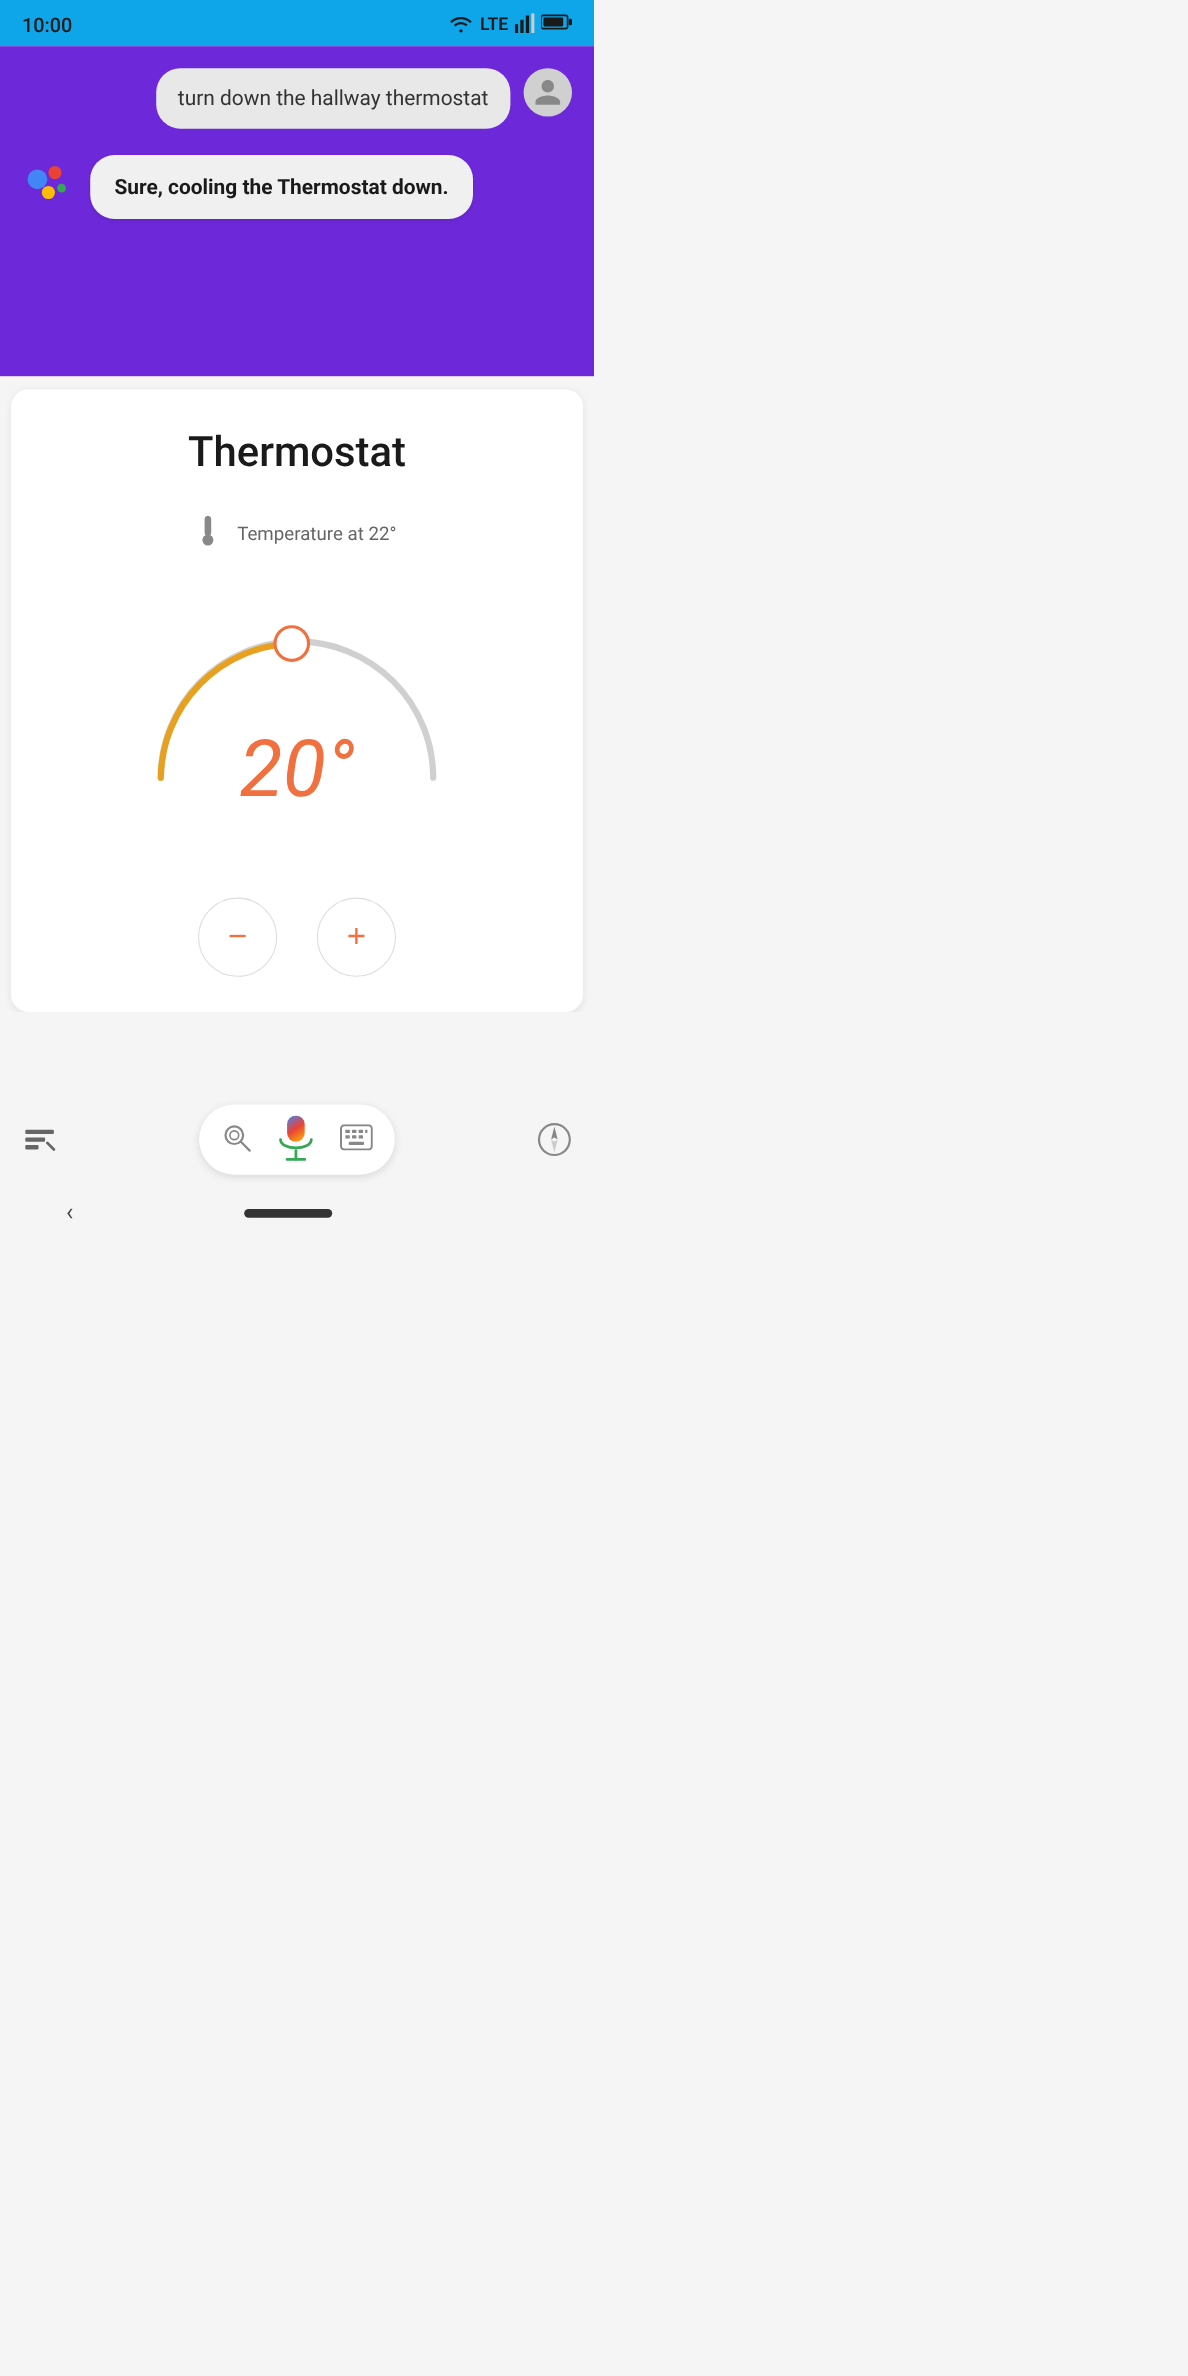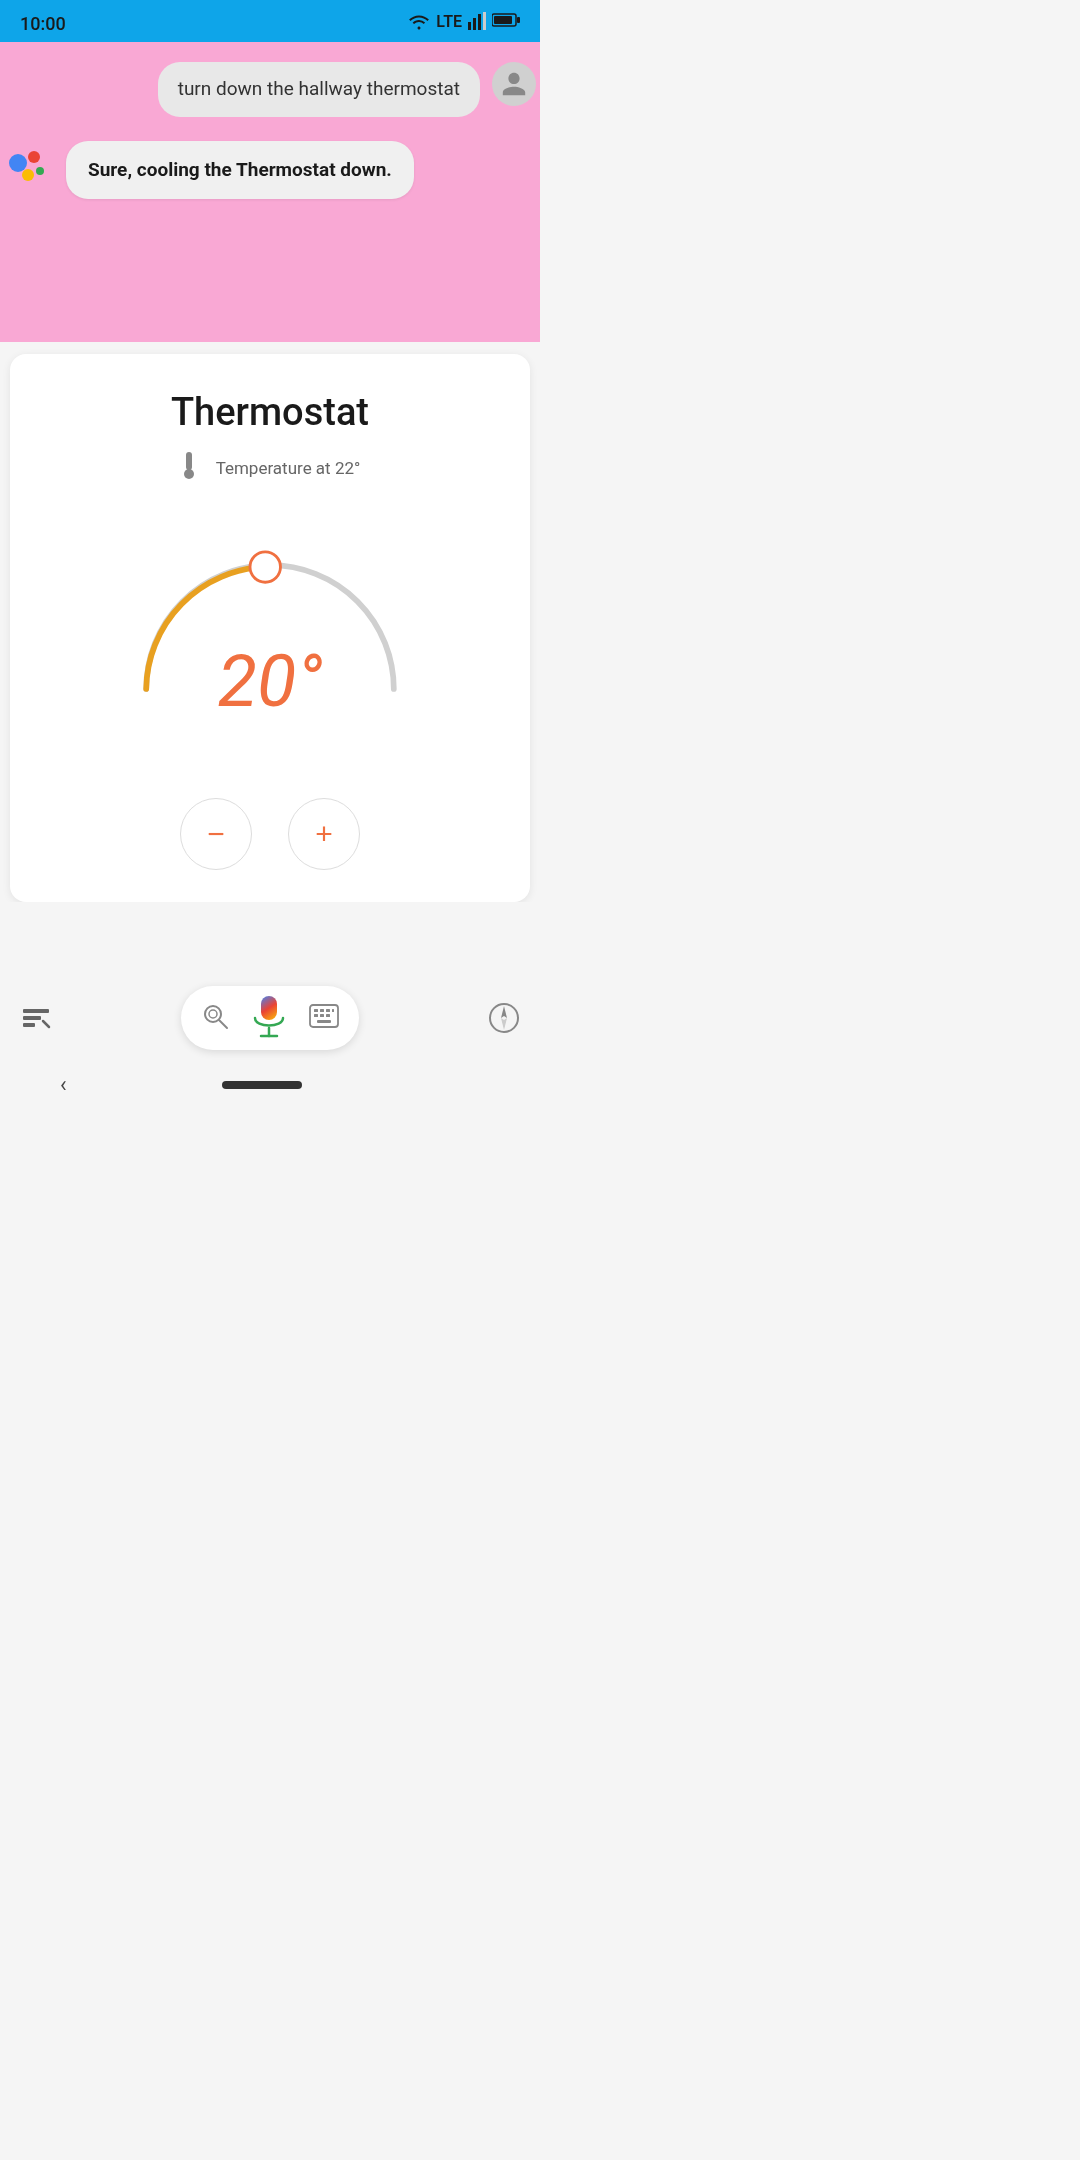--- a/index.html
+++ b/index.html
@@ -29,22 +29,22 @@
     }
 
     .status-icons {
       display: flex;
       align-items: flex-start;
       gap: 6px;
     }
 
     
     .chat-area {
-      background: #f9a8d4;
-      padding: 20px 4px 24px;
+      background: #6d28d9;
+      padding: 20px 20px 24px;
       min-height: 300px;
     }
 
     
     .user-message-row {
       display: flex;
       justify-content: flex-end;
       align-items: flex-start;
       gap: 12px;
       margin-bottom: 24px;
@@ -112,21 +112,21 @@
       margin: 12px 10px 0;
       padding: 36px 20px 32px;
       box-shadow: 0 2px 8px rgba(0,0,0,0.08);
     }
 
     .thermostat-title {
       text-align: center;
       font-size: 38px;
       font-weight: 500;
       color: #1a1a1a;
-      margin-bottom: 18px;
+      margin-bottom: 35px;
     }
 
     .temp-label-row {
       display: flex;
       align-items: center;
       justify-content: center;
       gap: 18px;
       margin-bottom: 24px;
       color: #666;
       font-size: 17px;

